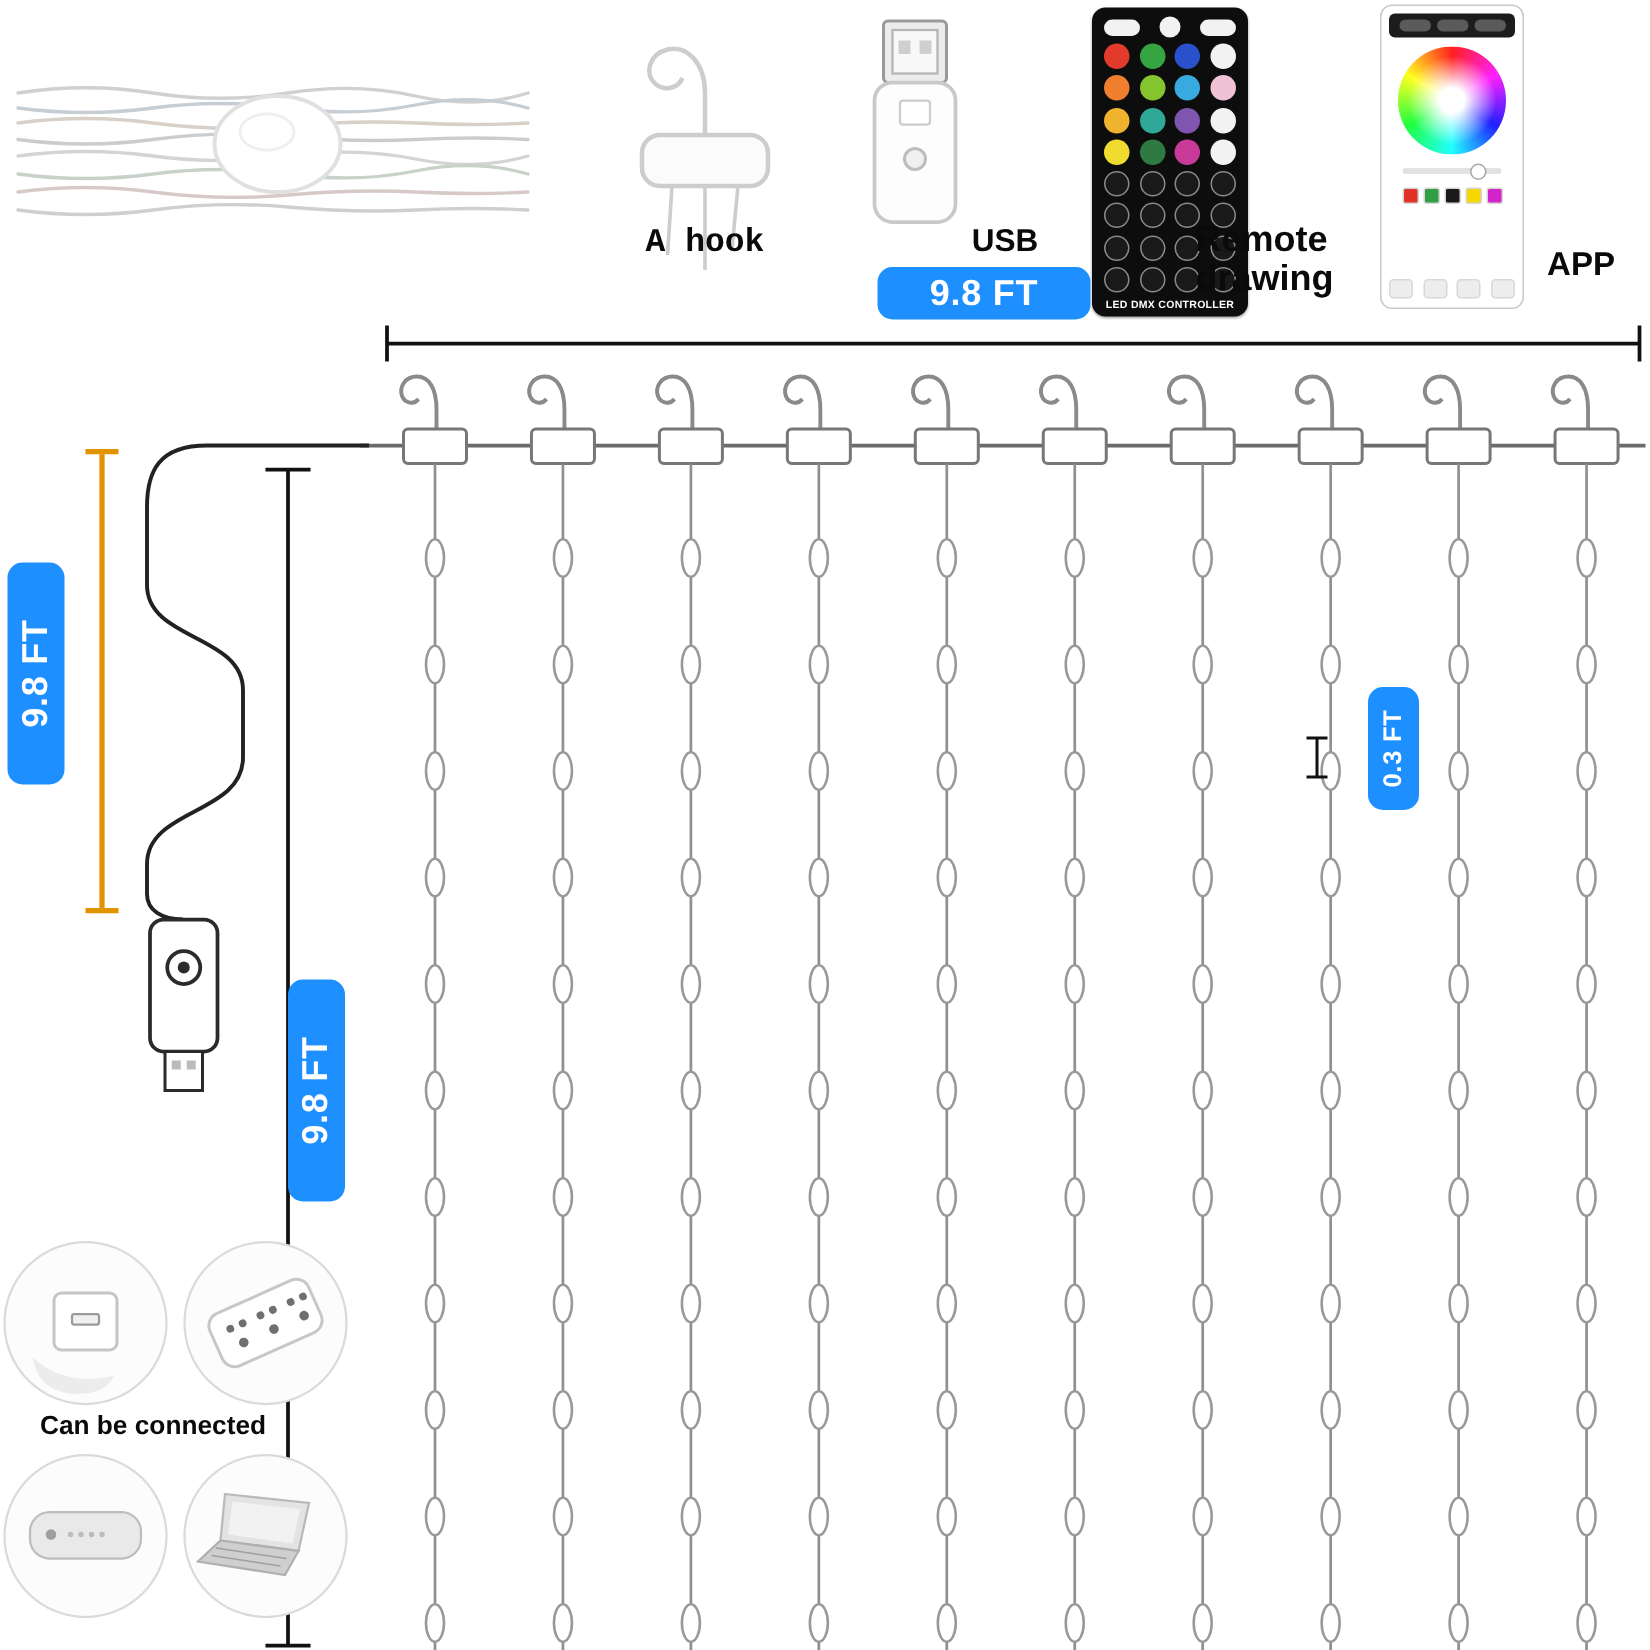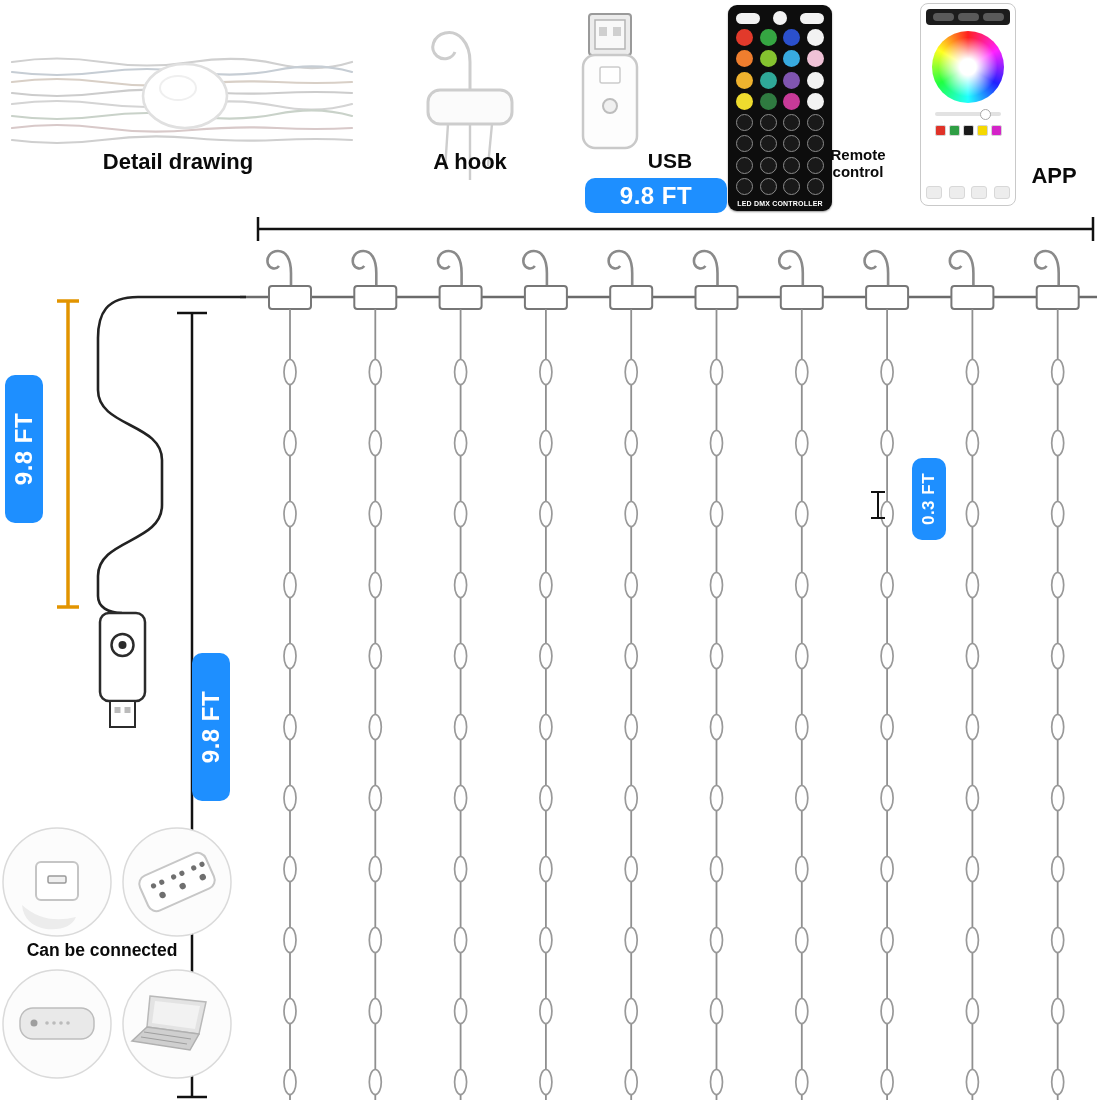--- a/index.html
+++ b/index.html
@@ -403,26 +403,25 @@
         <span style="background: rgb(212, 35, 200);"></span>
       </div>
     <div class="phone-tabs">
       <span></span>
       <span></span>
       <span></span>
       <span></span>
     </div>
   </div>
 
-  <div class="label" style="left:58px;top:150px;width:240px;font-size:22px;">Detail drawing</div>
-  <div class="label" style="left:390px;top:150px;width:160px;font-size:22px;">A hook</div>
+  <div class="label" style="left:390px;top:150px;width:160px;font-size:22px;font-family:Liberation Mono, monospace;">A hook</div>
   <div class="label" style="left:638px;top:149px;width:64px;font-size:21px;">USB</div>
-  <div class="label" style="left:816px;top:147px;width:84px;font-size:15px;">
+  <div class="label" style="left:797px;top:147px;width:84px;font-size:24px;">
     <span>Remote</span><br>
-    <span>control</span>
+    <span>drawing</span>
   </div>
   <div class="label" style="left:1022px;top:164px;width:64px;font-size:22px;">APP</div>
   <div class="label" style="left:2px;top:941px;width:200px;font-size:17.5px;">Can be connected</div>
 
   <div class="badge" style="left:585px;top:178px;width:142px;height:35px;font-size:24px;">9.8 FT</div>
   <div class="badge" style="left:-50px;top:430px;width:148px;height:38px;font-size:24px;transform:rotate(-90deg);">9.8 FT</div>
   <div class="badge" style="left:137px;top:708px;width:148px;height:38px;font-size:24px;transform:rotate(-90deg);">9.8 FT</div>
   <div class="badge" style="left:888px;top:482px;width:82px;height:34px;font-size:17px;transform:rotate(-90deg);">0.3 FT</div>
 
 </div>

